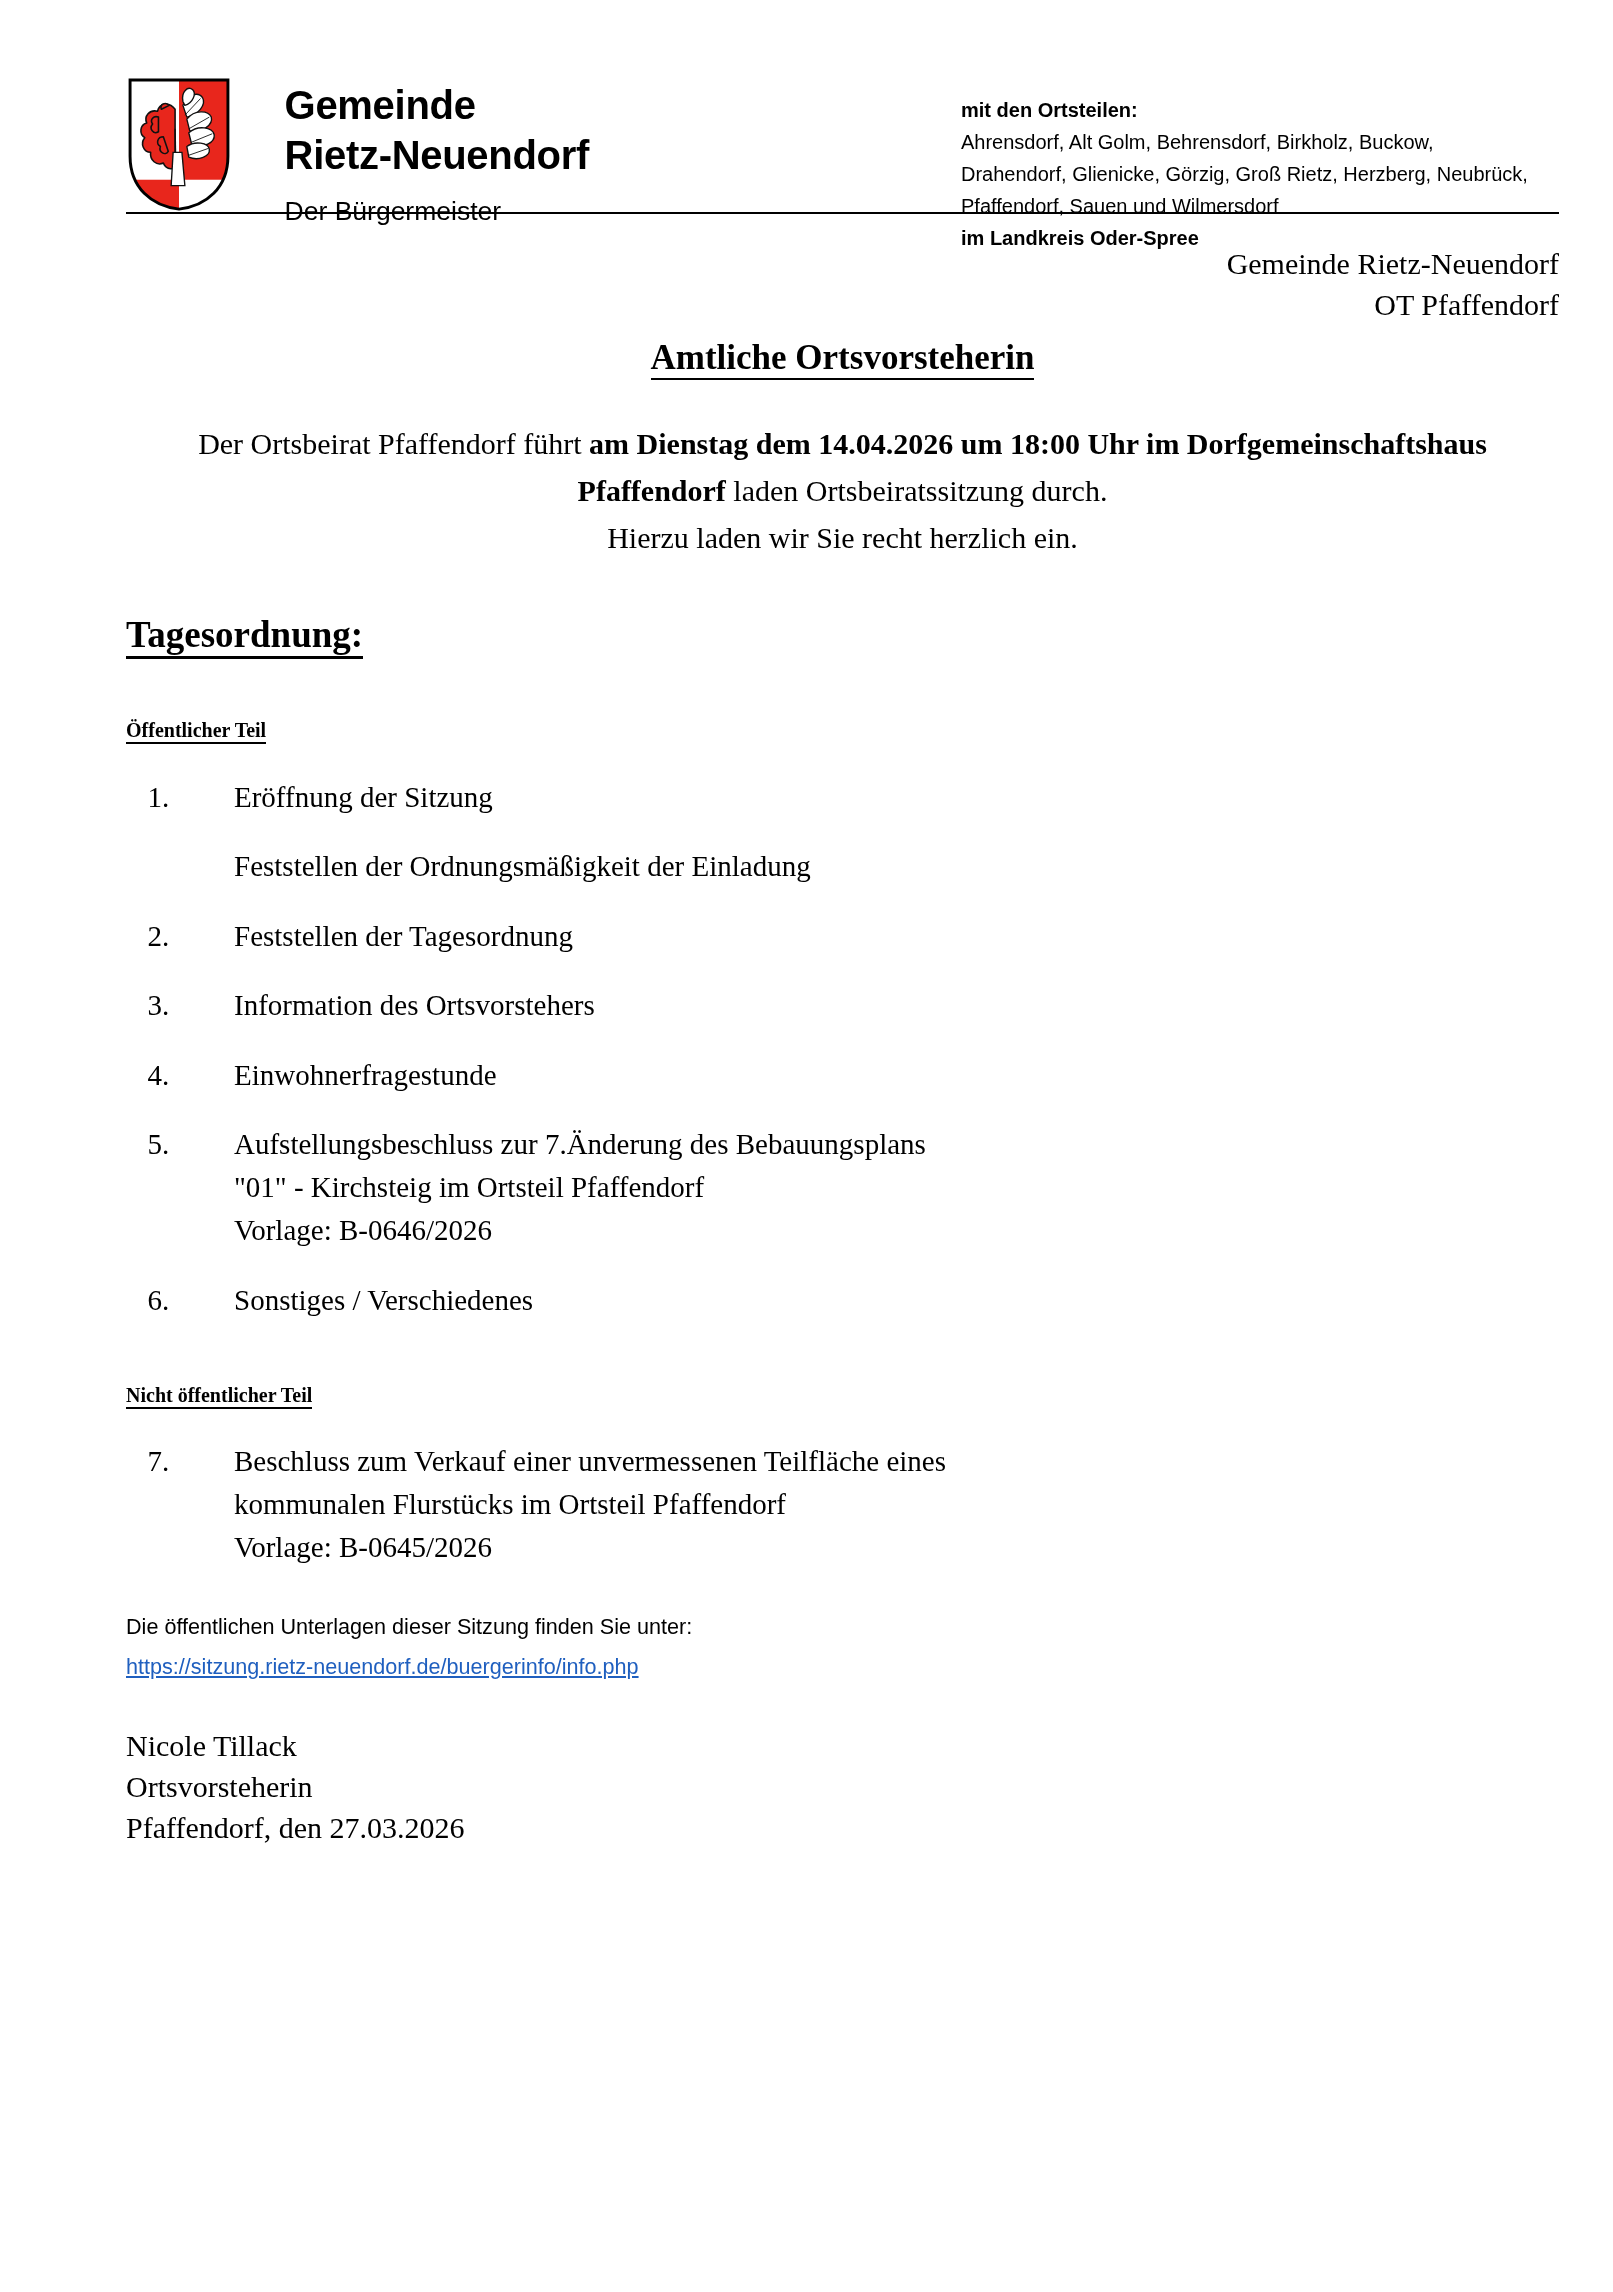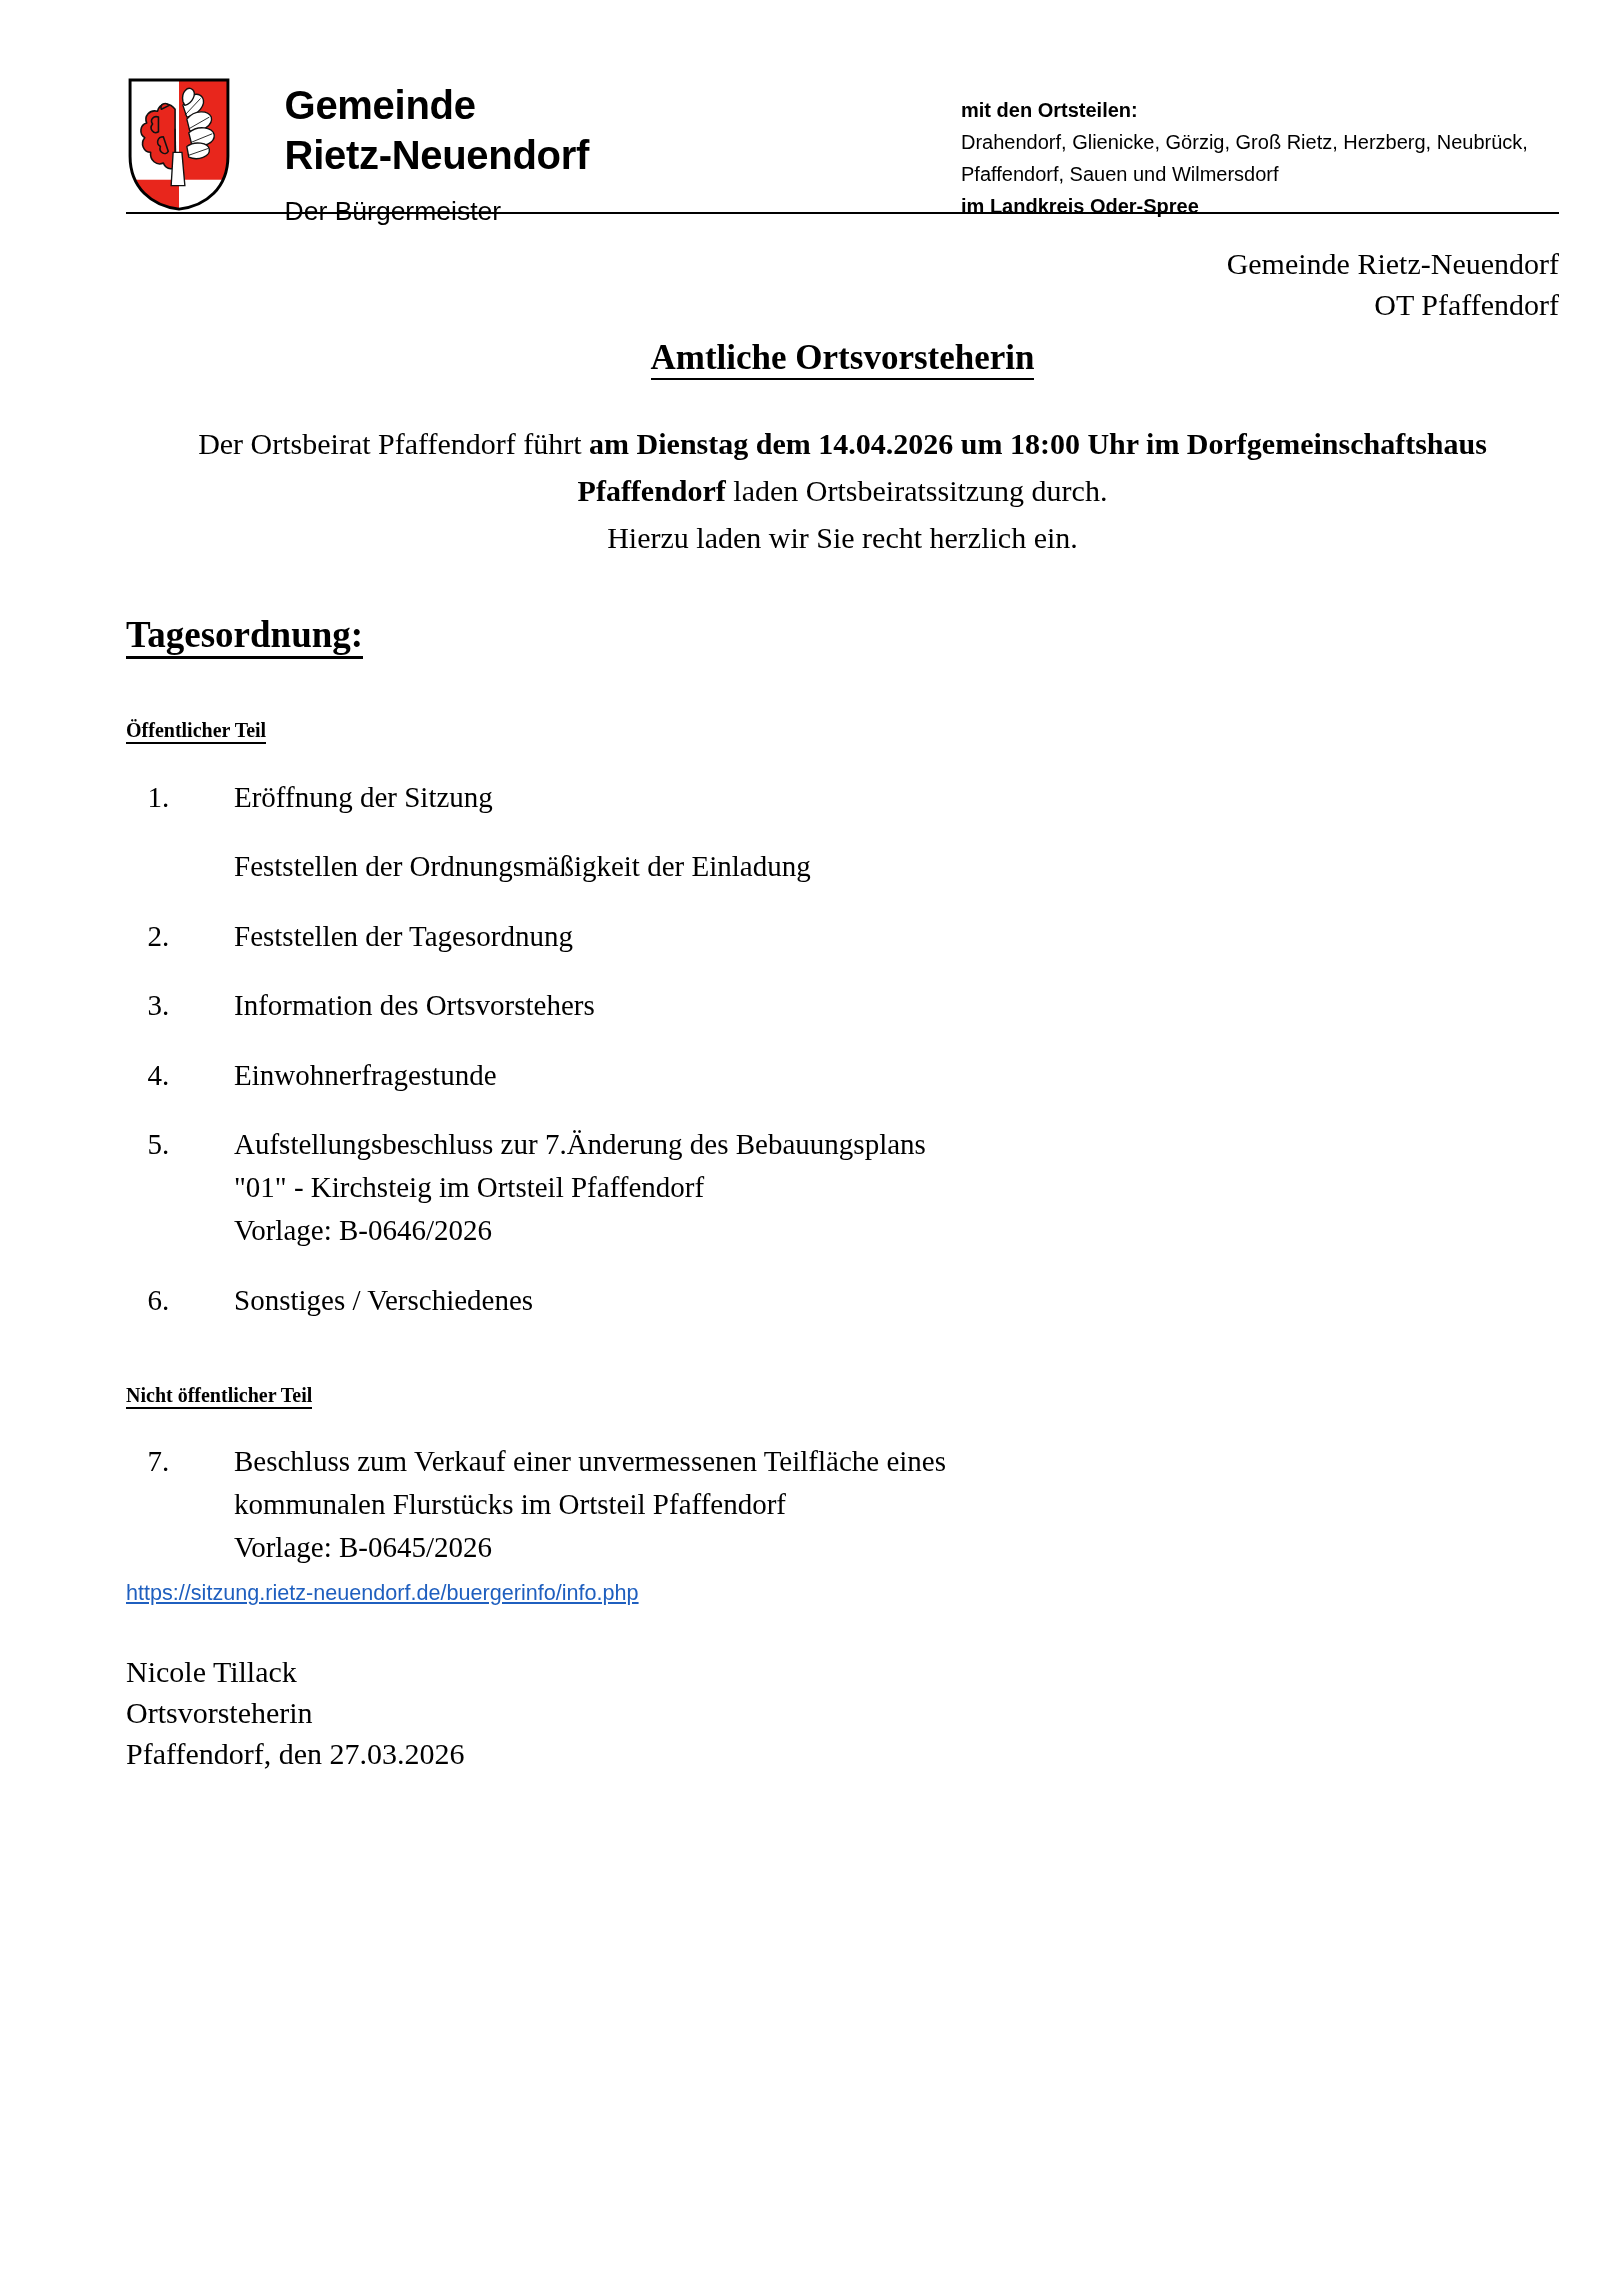--- a/index.html
+++ b/index.html
@@ -244,20 +244,21 @@
     </div>
 
     <div class="brand">
       <div class="brand-line">Gemeinde</div>
       <div class="brand-line">Rietz-Neuendorf</div>
       <div class="brand-sub">Der Bürgermeister</div>
     </div>
 
     <div class="ortsteile">
       <div class="ot-strong">mit den Ortsteilen:</div>
+      <div class="ot-line">Ahrensdorf, Alt Golm, Behrensdorf, Birkholz, Buckow,</div>
       <div class="ot-line">Drahendorf, Glienicke, Görzig, Groß Rietz, Herzberg, Neubrück,</div>
       <div class="ot-line nojust">Pfaffendorf, Sauen und Wilmersdorf</div>
       <div class="ot-strong">im Landkreis Oder-Spree</div>
     </div>
   </div>
 
   <hr class="rule">
 
   <div class="body-wrap">
 
@@ -348,20 +349,21 @@
         <div class="agenda-num">7.</div>
         <div class="agenda-text">
           <span class="sub">Beschluss zum Verkauf einer unvermessenen Teilfläche eines</span>
           <span class="sub">kommunalen Flurstücks im Ortsteil Pfaffendorf</span>
           <span class="sub">Vorlage: B-0645/2026</span>
         </div>
       </div>
     </div>
 
     
+    <div class="note">Die öffentlichen Unterlagen dieser Sitzung finden Sie unter:</div>
     <a class="note-link" href="#">https://sitzung.rietz-neuendorf.de/buergerinfo/info.php</a>
 
     <div class="signature">
       <div>Nicole Tillack</div>
       <div>Ortsvorsteherin</div>
       <div>Pfaffendorf, den 27.03.2026</div>
     </div>
 
   </div>
 </div>

